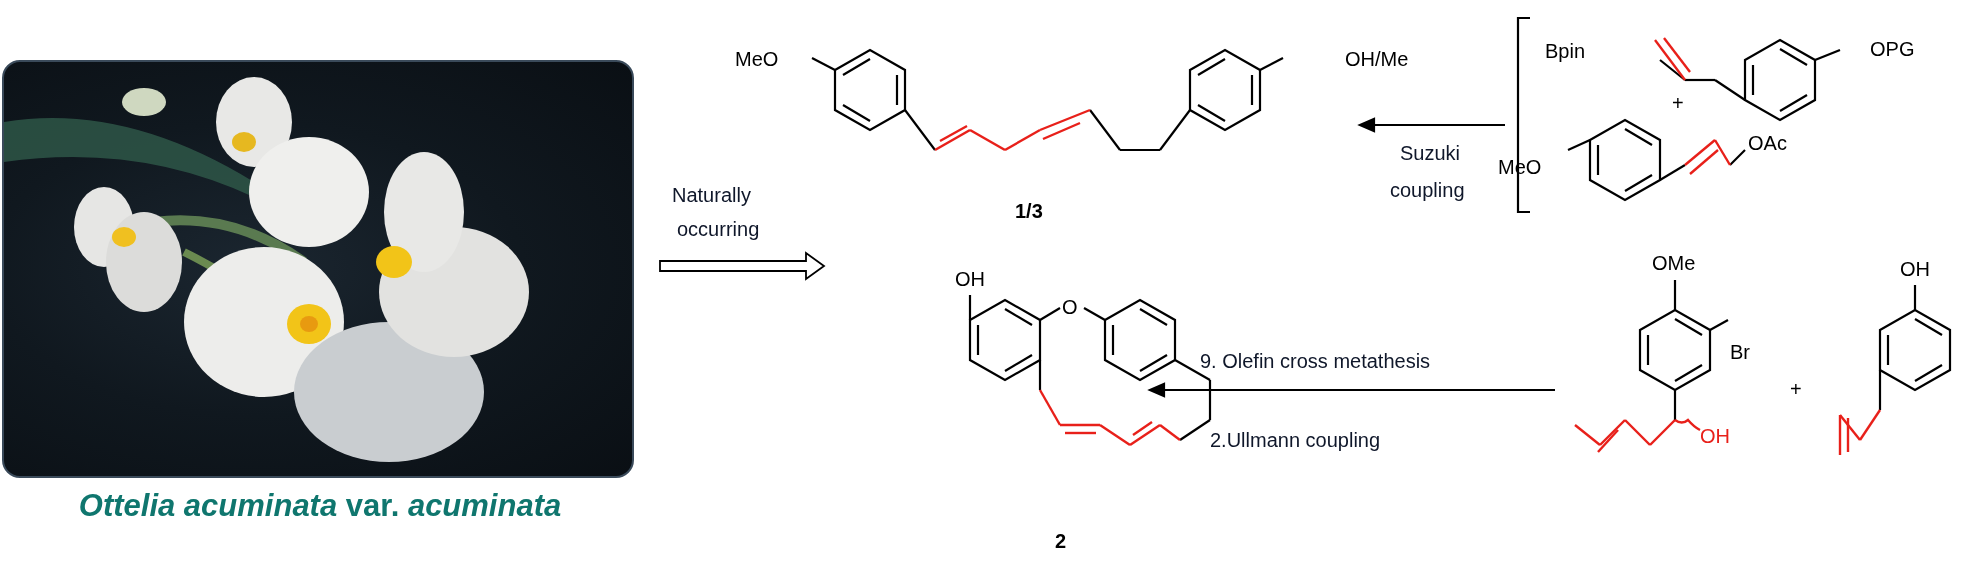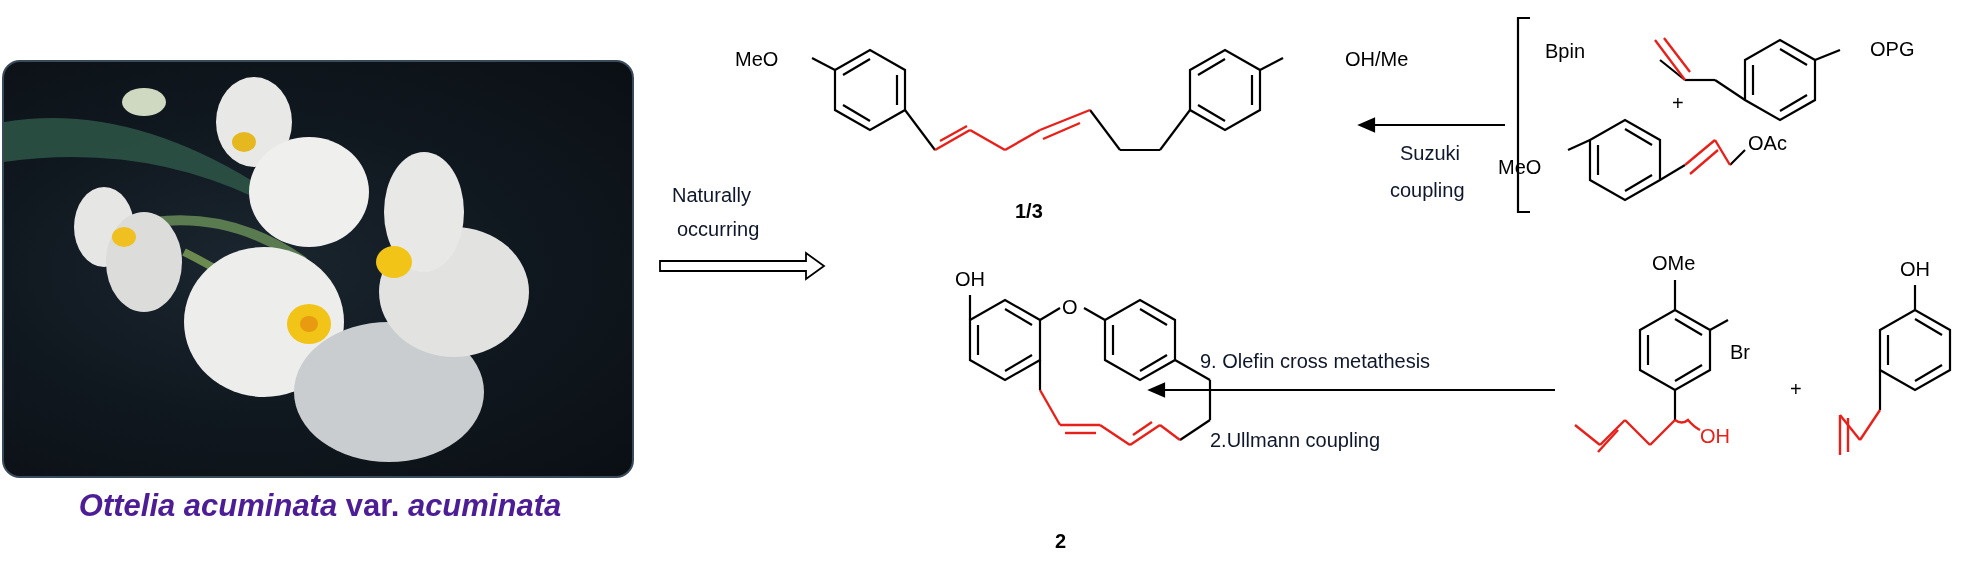--- a/index.html
+++ b/index.html
@@ -1,19 +1,19 @@
 <!DOCTYPE html>
 <html><head>
 <meta charset="utf-8">
 <style>
   html,body{margin:0;padding:0;background:#ffffff;}
   body{width:1962px;height:565px;position:relative;overflow:hidden;font-family:"Liberation Sans",sans-serif;}
   .photo{position:absolute;left:2px;top:60px;width:632px;height:418px;border-radius:18px;border:2px solid #3a4a5a;box-sizing:border-box;overflow:hidden;
     background:radial-gradient(ellipse at 40% 50%,#1b2630 0%,#10181f 50%,#0a0f14 100%);}
-  .caption{position:absolute;left:0;top:488px;width:640px;text-align:center;font-size:31px;font-weight:bold;color:#4c1d95;}
+  .caption{position:absolute;left:0;top:488px;width:640px;text-align:center;font-size:31px;font-weight:bold;color:#0f766e;}
   .caption i{font-style:italic;}
   .lbl{position:absolute;font-size:20px;color:#000;white-space:nowrap;}
   .blue{color:#0f172a;}
   .bold{font-weight:bold;}
   svg.scheme{position:absolute;left:0;top:0;}
 </style>
 </head>
 <body>
 
 <div class="photo">

